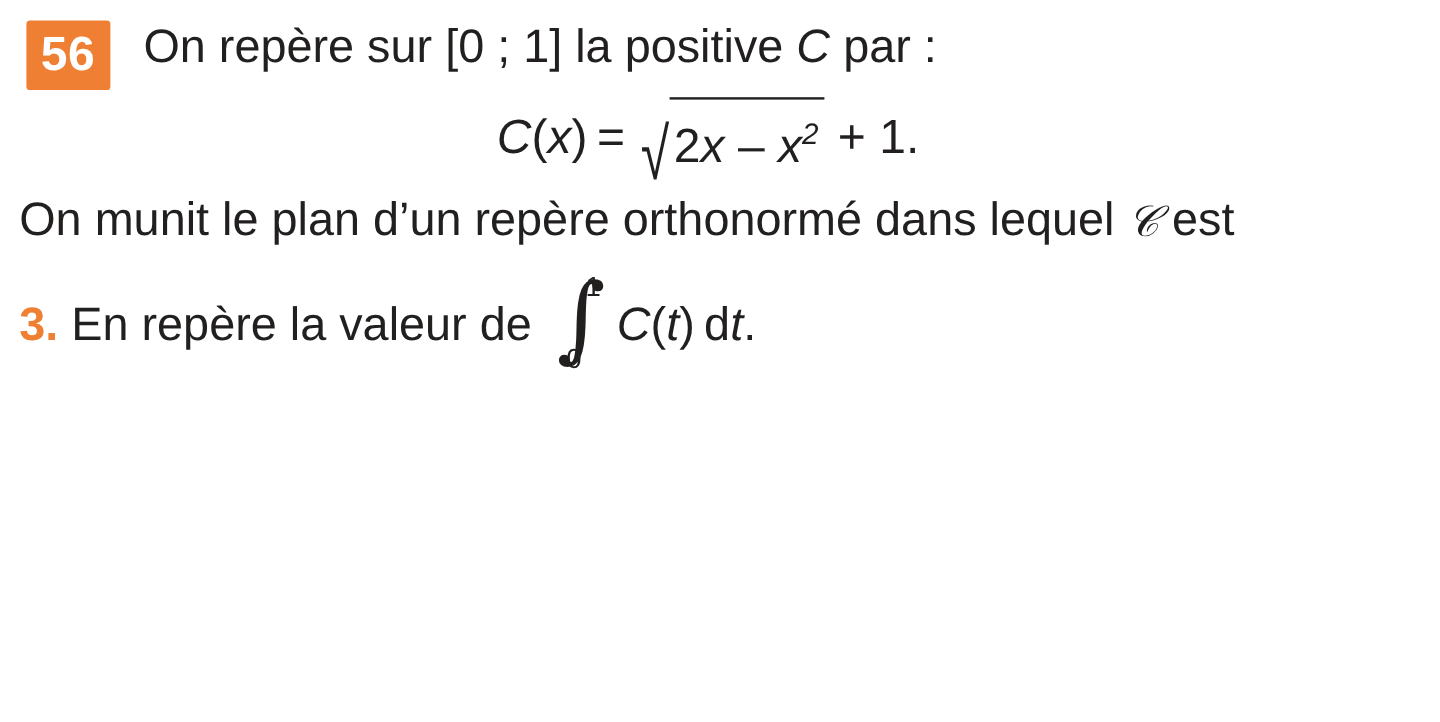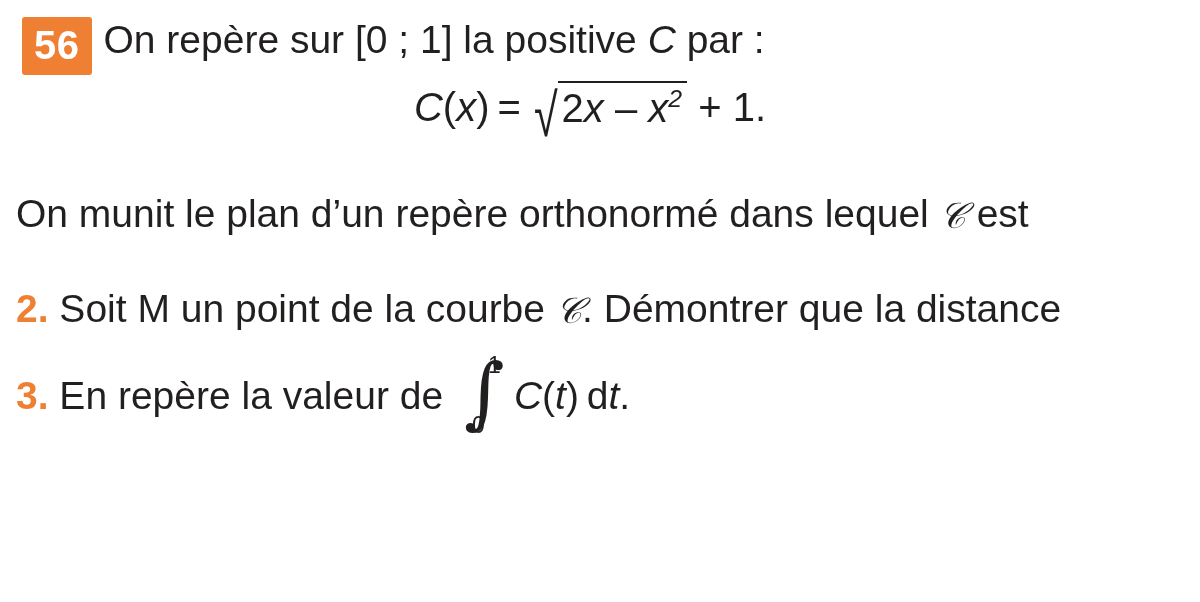--- a/index.html
+++ b/index.html
@@ -26,37 +26,36 @@
   .ex-badge {
     display: inline-block;
     background: #ef8033;
     color: #ffffff;
     font-size: 40px;
     font-weight: bold;
     line-height: 1;
     padding: 8px 12px 10px 12px;
     border-radius: 3px;
     vertical-align: -6px;
-    margin-right: 12px;
+    margin-right: 28px;
     letter-spacing: 0.5px;
   }
 
   
   .line {
     font-size: 39px;
     line-height: 1.33;
     white-space: nowrap;
   }
   .intro-line {
     padding-left: 22px;
     padding-top: 14px;
   }
   .body-line {
     padding-left: 16px;
-    margin-top: 44px;
   }
   .q-num {
     color: #ef8033;
     font-weight: bold;
   }
   .ital {
     font-style: italic;
   }
   .curveC {
     font-family: "DejaVu Serif", serif;
@@ -83,21 +82,21 @@
   .sqrt-sign {
     display: inline-block;
     font-size: 54px;
     line-height: 0.8;
     vertical-align: -10px;
     transform: scaleX(0.8) scaleY(1.12);
   }
   .rad {
     display: inline-block;
     border-top: 2.6px solid #221f1f;
-    padding: 2px 5px 0 4px;
+    padding: 16px 5px 0 4px;
     margin-left: -3px;
     position: relative;
     top: -2px;
   }
   sup.exp {
     font-size: 0.62em;
     vertical-align: 0.62em;
     font-style: italic;
   }
 
@@ -152,22 +151,19 @@
   </div>
 
   <div class="line body-line">
     <span>On munit le plan d’un repère orthonormé dans lequel</span>
     <span class="curveC">𝒞</span>
     <span>est</span>
   </div>
 
 
 
-  <div class="line body-line">
-    <span class="q-num">2.</span><span> Soit M un point de la courbe </span><span class="curveC">𝒞</span><span>. Démontrer que la distance</span>
-  </div>
 
 
   <div class="q3">
     <span class="q-num">3.</span><span> En repère la valeur de </span><span class="integral"><span class="int-sign">∫</span><span class="int-up">1</span><span class="int-lo">0</span></span><span class="ital">C</span><span>(</span><span class="ital">t</span><span>)</span> <span>d</span><span class="ital">t</span><span>.</span>
   </div>
 
 </div>
 
 </body></html>

